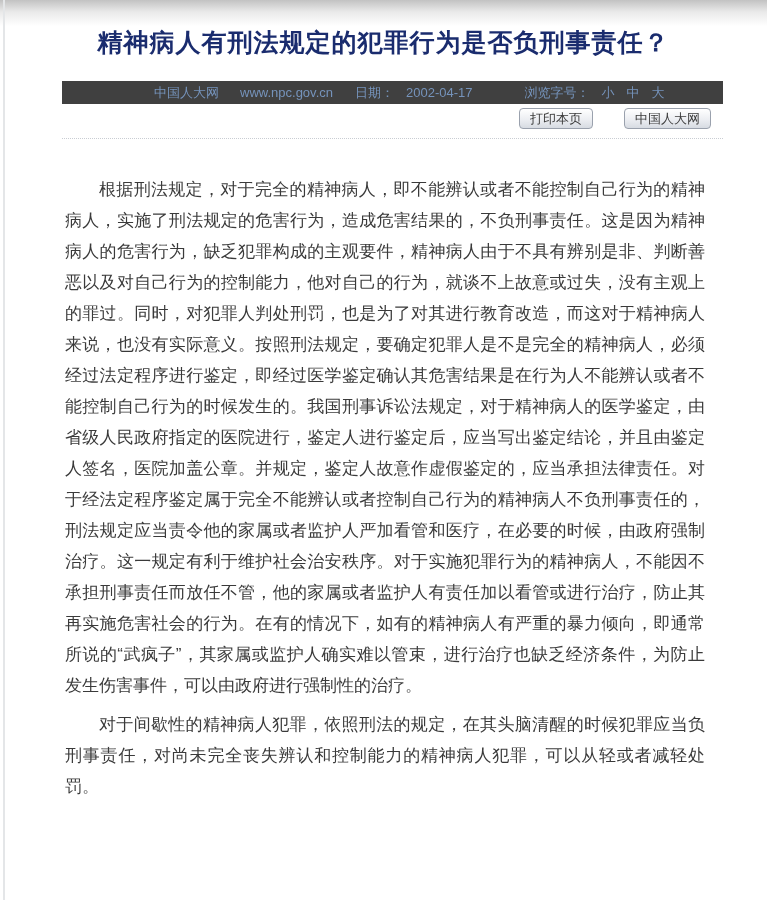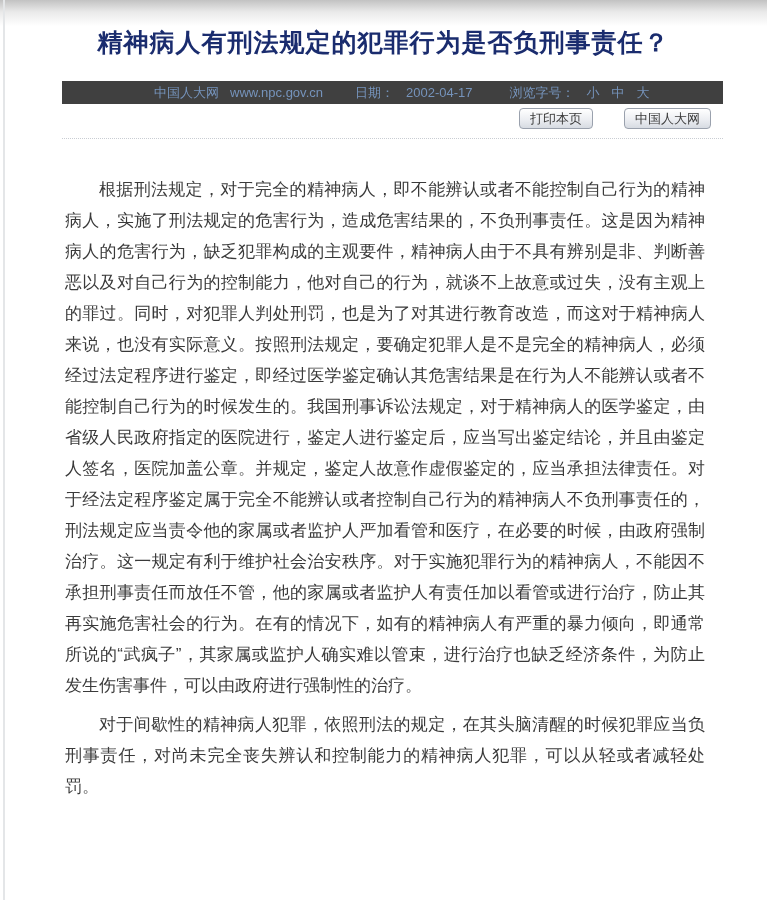--- a/index.html
+++ b/index.html
@@ -31,24 +31,24 @@
   }
   .infobar{
     position:absolute; top:81px; left:62px; width:661px; height:23px;
     background:#404040;
     display:flex; align-items:center;
     font-size:13px;
     color:#7593bb;
     white-space:nowrap;
   }
   .infobar .site{ margin-left:92px; }
-  .infobar .url{ margin-left:11px; color:#7593bb; text-decoration:none; cursor:pointer; }
-  .infobar .date-label{ margin-left:32px; }
+  .infobar .url{ margin-left:21px; color:#7593bb; text-decoration:none; cursor:pointer; }
+  .infobar .date-label{ margin-left:22px; }
   .infobar .date-value{ margin-left:12px; }
-  .infobar .fs-label{ margin-left:37px; }
+  .infobar .fs-label{ margin-left:52px; }
   .infobar .fs-option{ margin-left:12px; color:#7593bb; text-decoration:none; cursor:pointer; }
   .infobar .fs-option:first-of-type{ margin-left:2px; }
   .toolbar{
     position:absolute; top:108px; left:0; width:711px;
     display:flex; justify-content:flex-end; gap:31px;
   }
   .btn{
     min-width:72px; height:21px;
     padding:0 10px;
     font-family:"Liberation Sans","DejaVu Sans",sans-serif;

